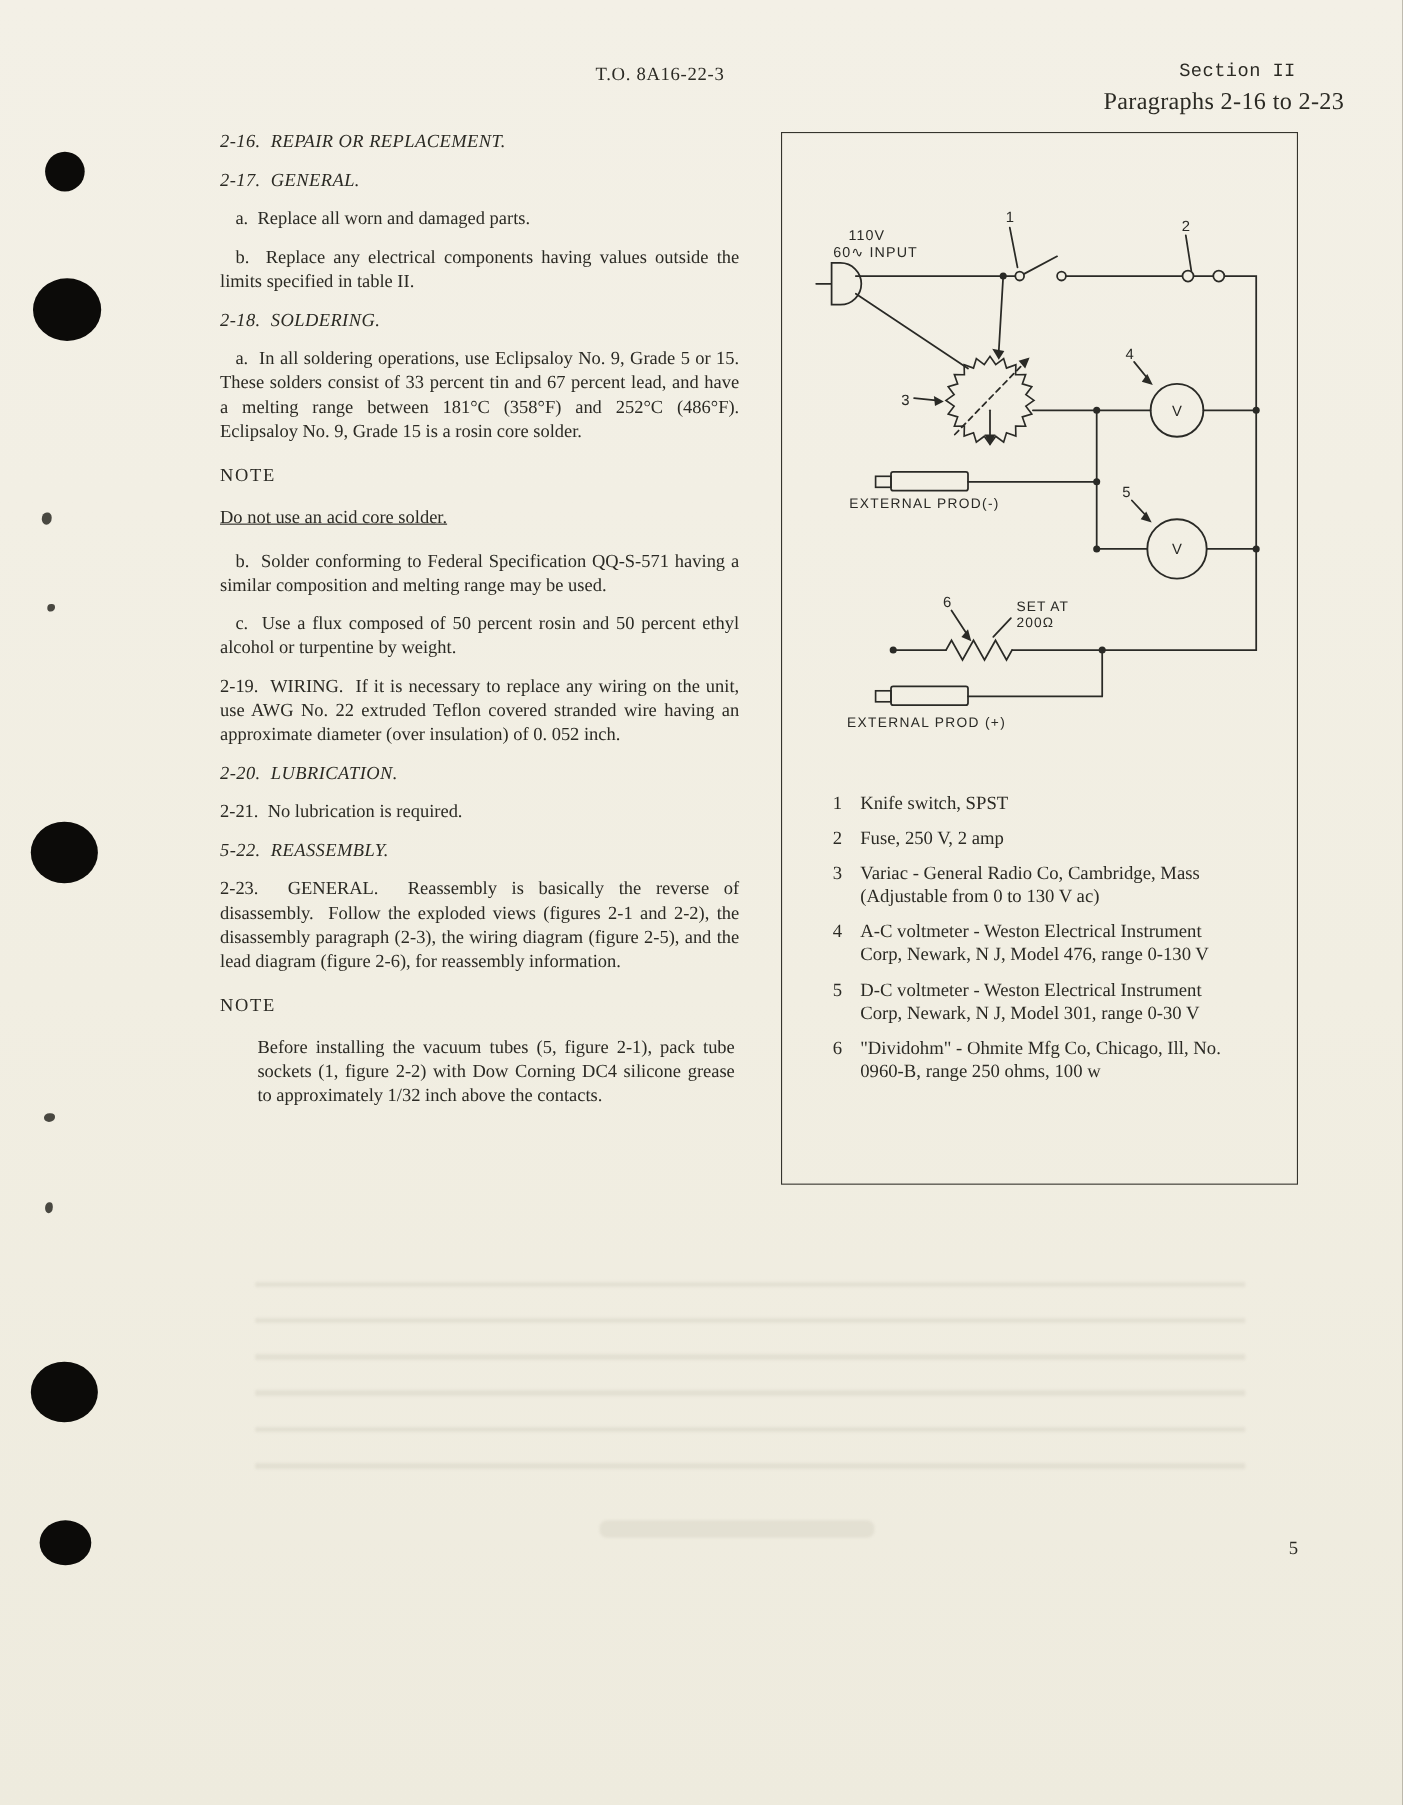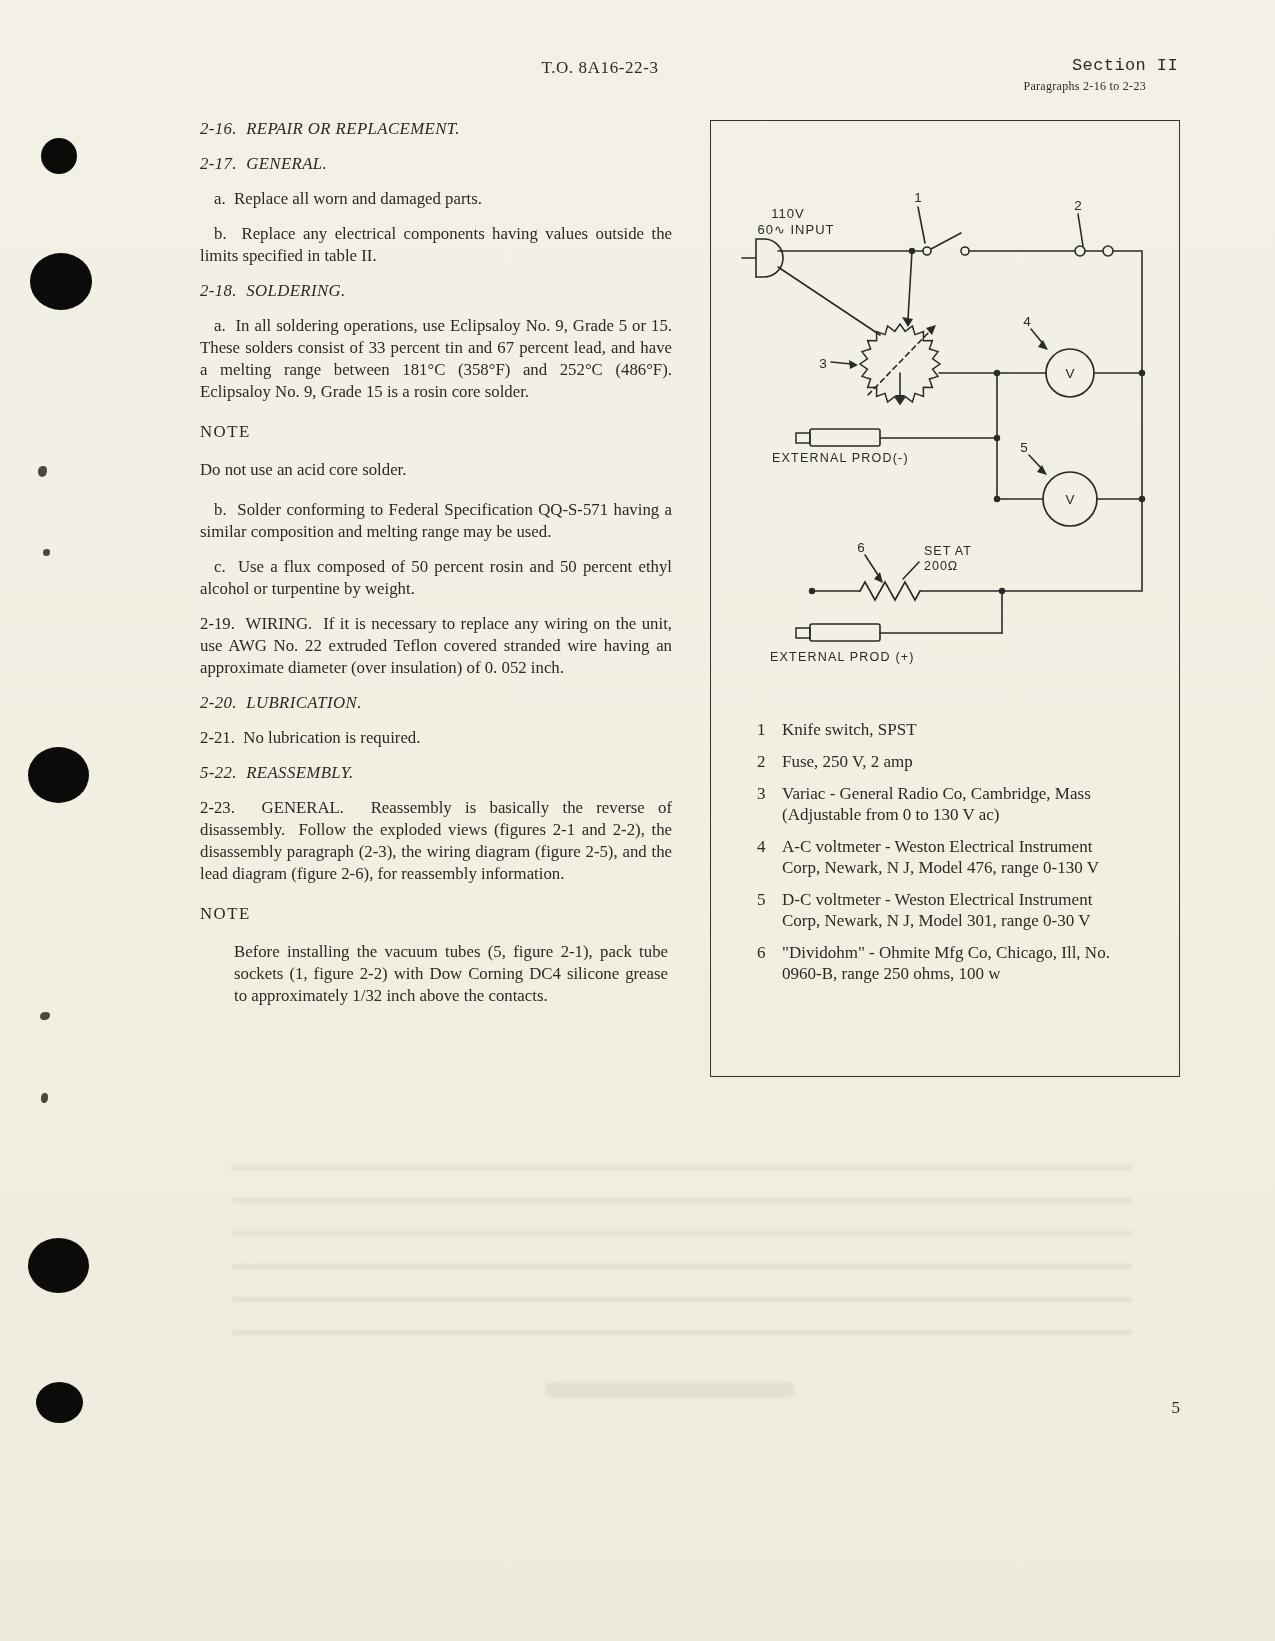--- a/index.html
+++ b/index.html
@@ -11,30 +11,30 @@
     overflow:hidden;
     color:#2b2a24;
     font-family:"Liberation Serif", serif;
     padding-left:33px;
   }
   
   .hdr-to{position:absolute;left:455px;top:58px;width:290px;text-align:center;
     font-size:17px;letter-spacing:.6px;}
   .hdr-section{position:absolute;left:960px;top:56px;width:218px;text-align:right;
     font-size:17px;letter-spacing:.4px;font-family:Liberation Mono, monospace;}
-  .hdr-paras{position:absolute;left:828px;top:79px;width:318px;text-align:right;
-    font-size:12px;letter-spacing:.3px;}
+  .hdr-paras{position:absolute;left:904px;top:79px;width:318px;text-align:right;
+    font-size:22px;letter-spacing:.3px;}
   
   .left-col{position:absolute;left:200px;top:118px;width:472px;
     font-size:16.8px;line-height:1.31;}
   .left-col p{margin:0 0 13px;white-space:pre-wrap;text-align:justify;}
   .p-heading{letter-spacing:.4px;font-style:italic;}
   .p-sub{text-indent:14px;}
   .p-note-title{text-align:right;letter-spacing:1.5px;margin:18px 0 16px !important;}
-  .p-note-center{text-align:right;margin-bottom:18px !important;}
+  .p-note-center{text-align:right;margin-bottom:18px !important;text-decoration:underline;}
   .p-note-block{margin:0 4px 12px 34px !important;}
   
   .figure-box{position:absolute;left:710px;top:120px;width:470px;height:957px;
     border:1.6px solid #35342d;box-sizing:border-box;background:transparent;}
   .figure-box svg{display:block;margin:0 auto;}
   .parts-list{margin:6px 68px 0 46px;font-size:17px;line-height:21px;}
   .part-item{display:flex;margin-bottom:11px;}
   .part-num{flex:none;width:14px;margin-right:11px;}
   .part-text{flex:1;}
   .fig-caption{position:absolute;left:710px;top:1096px;width:470px;text-align:center;

